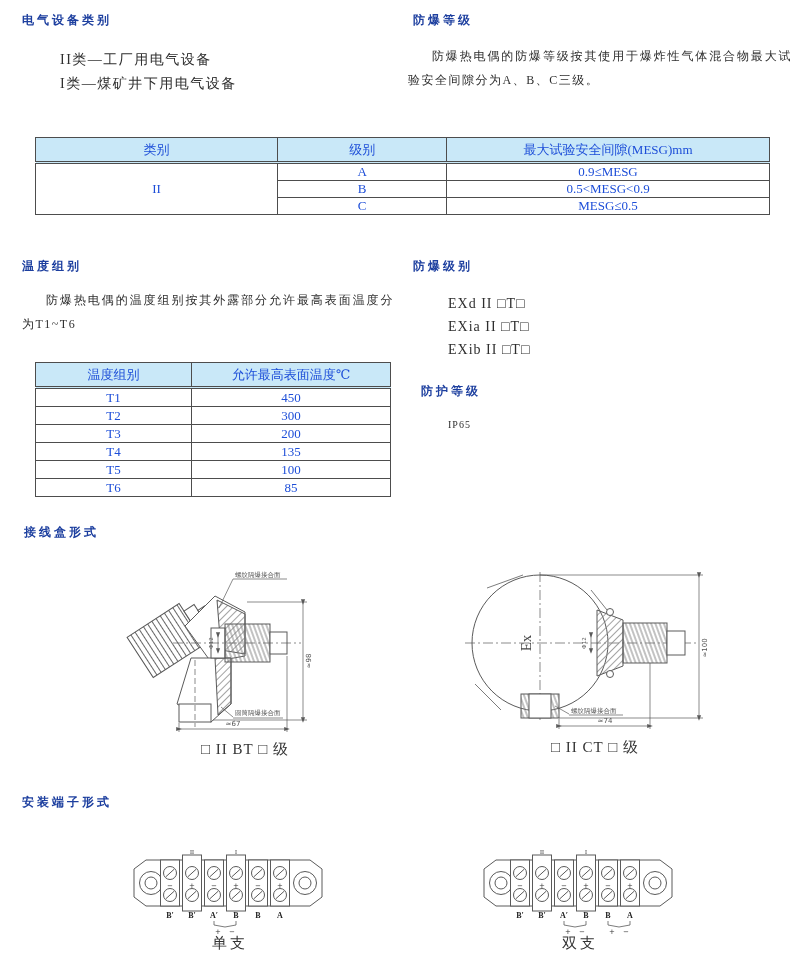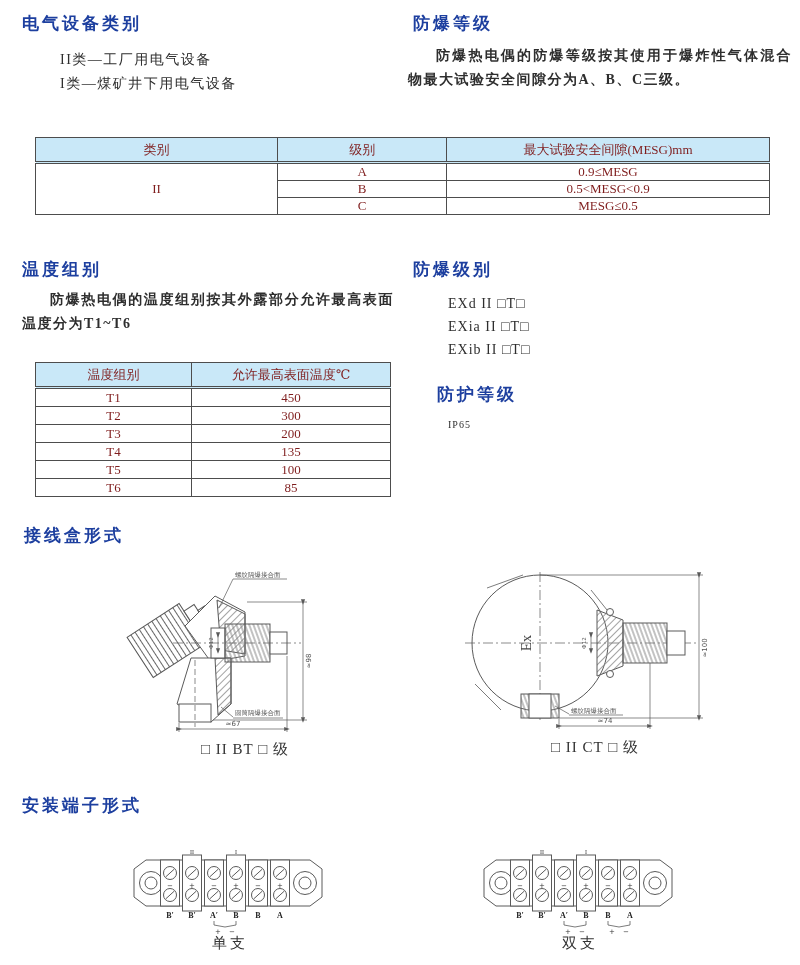--- a/index.html
+++ b/index.html
@@ -2,25 +2,25 @@
 <html><head>
 <meta charset="utf-8">
 <style>
   html,body{margin:0;padding:0;}
   body{
     width:800px;height:965px;position:relative;background:#ffffff;
     font-family:"Liberation Serif","DejaVu Serif",serif;color:#2e2e2e;overflow:hidden;
   }
   .sec-title{
     position:absolute;font-family:Liberation Mono, monospace;
-    font-weight:bold;font-size:17px;letter-spacing:3px;color:#1d3f9f;white-space:nowrap;
+    font-weight:bold;font-size:12px;letter-spacing:3px;color:#1d3f9f;white-space:nowrap;
   }
   .body-lines{position:absolute;font-size:14px;line-height:24px;letter-spacing:1.5px;}
-  .para{position:absolute;font-size:14px;line-height:24px;letter-spacing:1.5px;text-align:justify;text-indent:2em;font-weight:bold;}
-  table.spec{position:absolute;border-collapse:collapse;font-size:13px;color:#7f1d1d;background:#fff;}
+  .para{position:absolute;font-size:12px;line-height:24px;letter-spacing:1.5px;text-align:justify;text-indent:2em;}
+  table.spec{position:absolute;border-collapse:collapse;font-size:13px;color:#1d4ed8;background:#fff;}
   table.spec th,table.spec td{border:1px solid #4d4d4d;text-align:center;padding:0;font-weight:normal;}
   table.spec thead th{background:#c9e8f8;height:23px;border-bottom:3px double #4d4d4d;}
   table.spec td{height:16px;}
   #temp-table td{height:17px;}
   .ex-lines{position:absolute;font-size:14px;line-height:23px;letter-spacing:1px;}
   .ip-value{position:absolute;font-size:10px;letter-spacing:1px;}
   svg.draw{position:absolute;overflow:visible;}
   .draw-caption{position:absolute;font-size:15px;letter-spacing:1px;color:#333;text-align:center;white-space:nowrap;}
   .term-caption{position:absolute;font-size:15px;letter-spacing:3px;color:#333;text-align:center;}
   .dwg-label{font-size:6.5px;fill:#555;}
@@ -136,21 +136,21 @@
   </tbody>
 </table>
 
 <div class="sec-title" style="left:413px;top:258px">防爆级别</div>
 <div class="ex-lines" style="left:448px;top:292px">
   <div>EXd II □T□</div>
   <div>EXia II □T□</div>
   <div>EXib II □T□</div>
 </div>
 
-<div class="sec-title" style="left:437px;top:383px">防护等级</div>
+<div class="sec-title" style="left:421px;top:383px">防护等级</div>
 <div class="ip-value" style="left:448px;top:419px">IP65</div>
 
 <div class="sec-title" style="left:24px;top:524px">接线盒形式</div>
 
 <svg class="draw" style="left:115px;top:566px" width="260" height="180" viewBox="0 0 260 180">
   <g stroke="#5a5a5a" fill="none" stroke-width="1">
     <g transform="translate(52,74) rotate(-33)">
       <rect x="-32" y="-24" width="62" height="48" fill="url(#ribs)"></rect>
       <rect x="30" y="-15" width="12" height="30" fill="#fff"></rect>
       <rect x="42" y="-8" width="8" height="16" fill="#fff"></rect>

